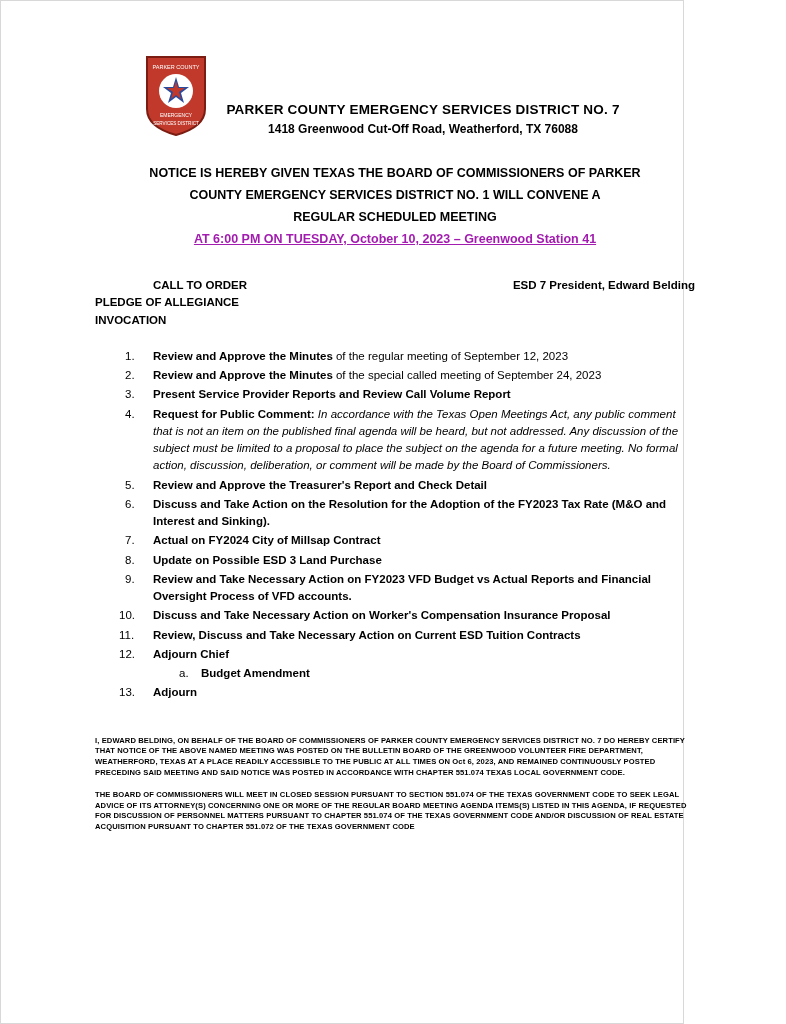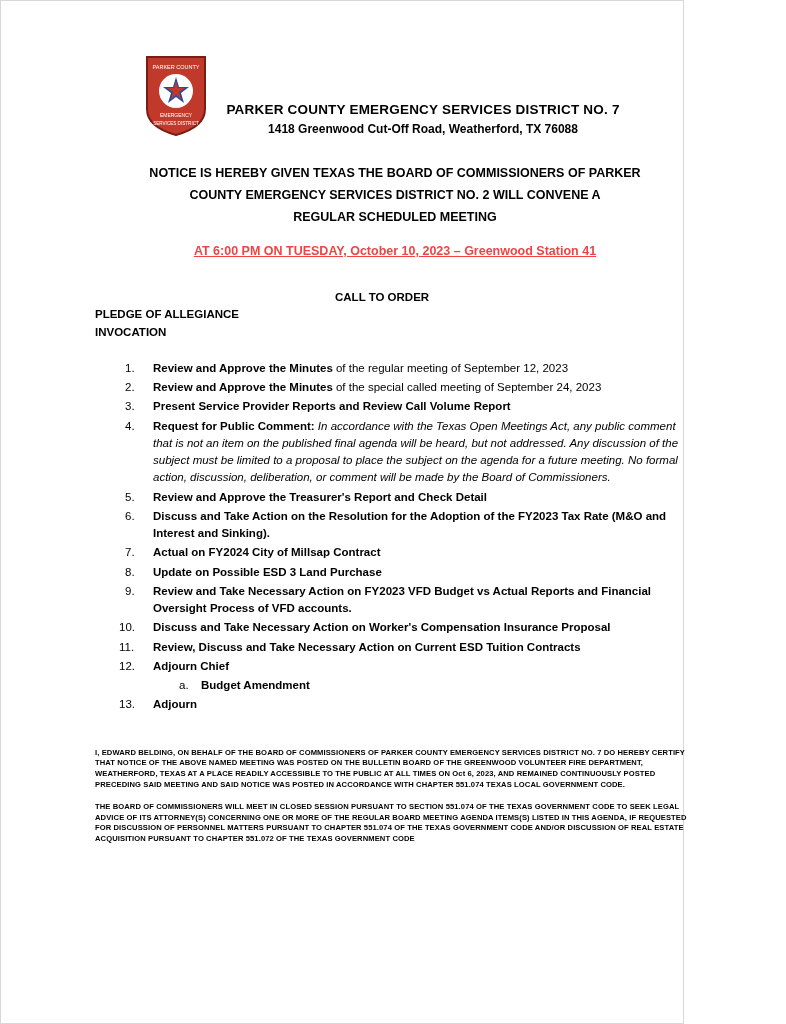--- a/index.html
+++ b/index.html
@@ -67,26 +67,26 @@
 
   .notice {
     text-align: center;
     font-weight: bold;
     font-size: 12.5px;
     line-height: 1.75;
     margin-top: 22px;
   }
   .notice .line { display: block; }
   .meeting-time {
-    color: #ef4444;
+    color: #a21caf;
     text-decoration: underline;
     font-weight: bold;
     font-size: 12.5px;
     display: block;
-    margin-top: 12px;
+    margin-top: 0;
   }
 
   .consider {
     text-align: center;
     font-weight: bold;
     font-size: 12.5px;
     line-height: 1.75;
     margin-top: 24px;
   }
 
@@ -179,29 +179,30 @@
             <text x="31" y="62" font-size="5" fill="#ffffff" text-anchor="middle" font-family="Liberation Sans, sans-serif">EMERGENCY</text>
             <text x="31" y="70" font-size="4.6" fill="#ffffff" text-anchor="middle" font-family="Liberation Sans, sans-serif">SERVICES DISTRICT</text>
           </svg>
         </div>
         <div class="org-title">PARKER COUNTY EMERGENCY SERVICES DISTRICT NO. 7</div>
         <div class="org-address">1418 Greenwood Cut-Off Road, Weatherford, TX  76088</div>
       </div>
 
       <div class="notice">
         <span class="line">NOTICE IS HEREBY GIVEN TEXAS THE BOARD OF COMMISSIONERS OF PARKER</span>
-        <span class="line">COUNTY EMERGENCY SERVICES DISTRICT NO. 2 WILL CONVENE A</span>
+        <span class="line">COUNTY EMERGENCY SERVICES DISTRICT NO. 1 WILL CONVENE A</span>
         <span class="line">REGULAR SCHEDULED MEETING</span>
         <span class="meeting-time">AT 6:00 PM ON TUESDAY, October 10, 2023 – Greenwood Station 41</span>
       </div>
 
 
       <div class="opening">
         <div class="opening-row">
           <span class="left">CALL TO ORDER</span>
+          <span class="right">ESD 7 President, Edward Belding</span>
         </div>
         <div>PLEDGE OF ALLEGIANCE</div>
         <div>INVOCATION</div>
       </div>
 
       <ol class="agenda">
         <li>
           <span>Review and Approve the Minutes</span><span class="normal"> of the regular meeting of September 12, 2023</span>
         </li>
         <li>

